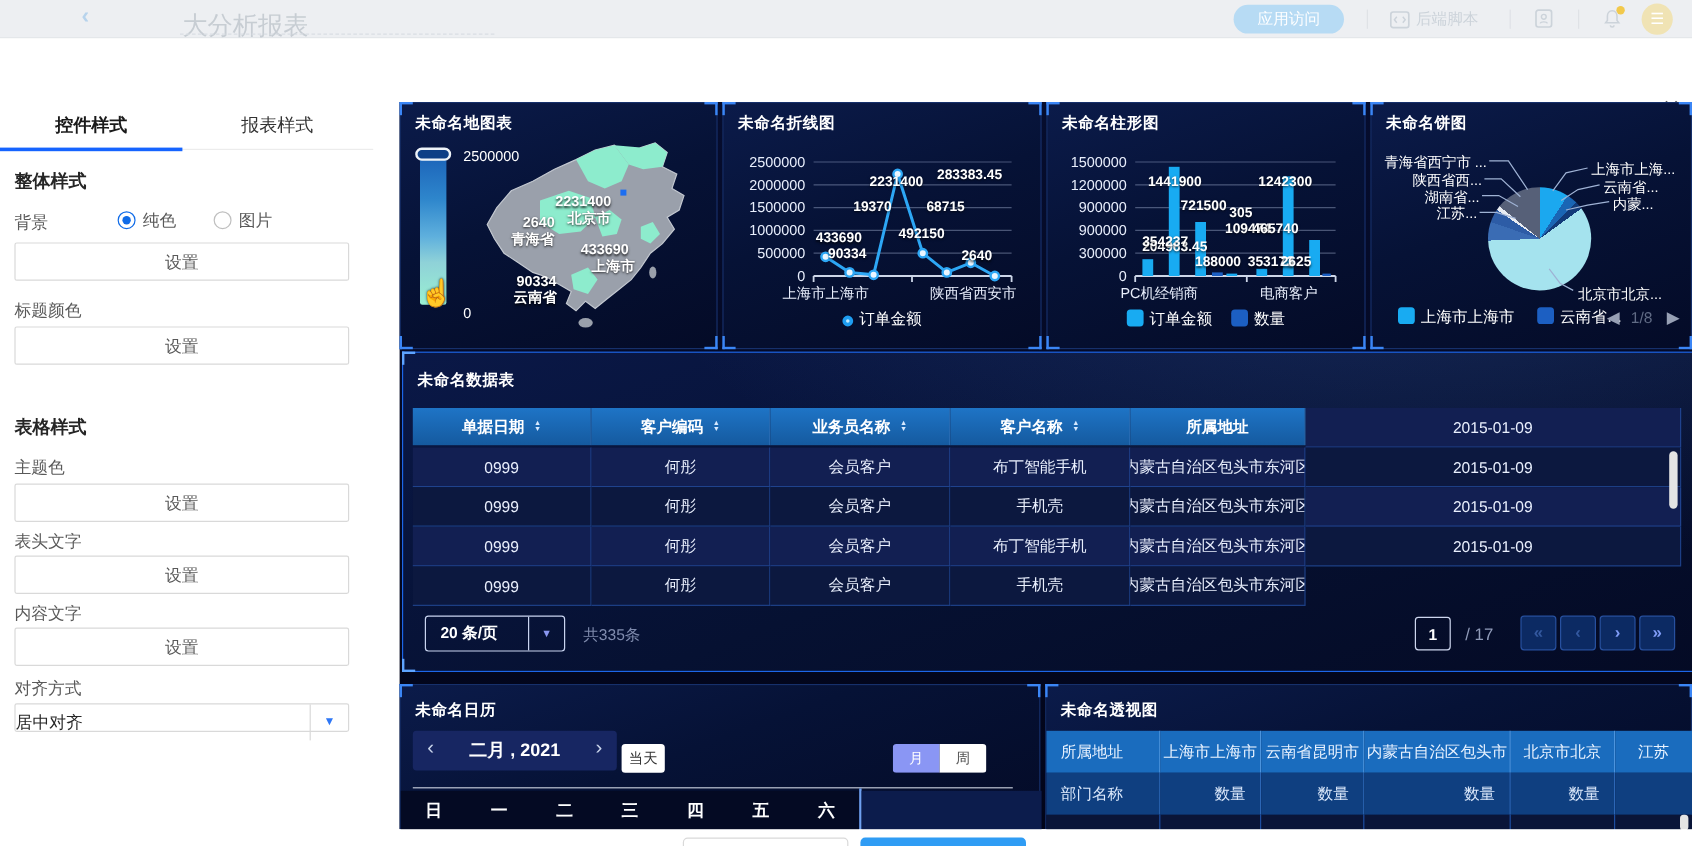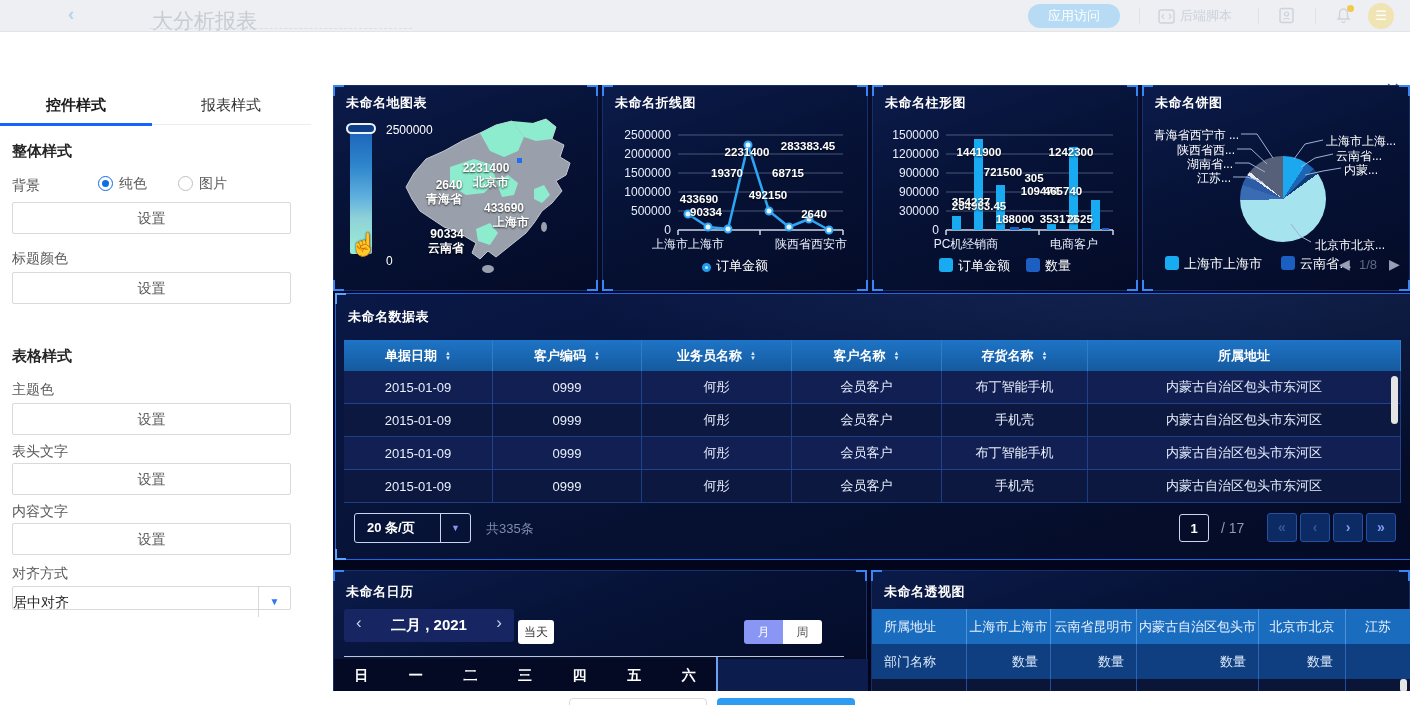--- a/index.html
+++ b/index.html
@@ -408,27 +408,20 @@
           </span>
         </div>
       <div class="th">
           <span>客户名称</span>
           <span class="carets">
             <span>▲</span>
             <span>▼</span>
           </span>
         </div>
       <div class="th">
-          <span>存货名称</span>
-          <span class="carets">
-            <span>▲</span>
-            <span>▼</span>
-          </span>
-        </div>
-      <div class="th">
           <span>所属地址</span>
         </div>
 
       <div style="display:contents" class="row-odd">
         <div class="td">2015-01-09</div>
         <div class="td">0999</div>
         <div class="td">何彤</div>
         <div class="td">会员客户</div>
         <div class="td">布丁智能手机</div>
         <div class="td">内蒙古自治区包头市东河区</div>

